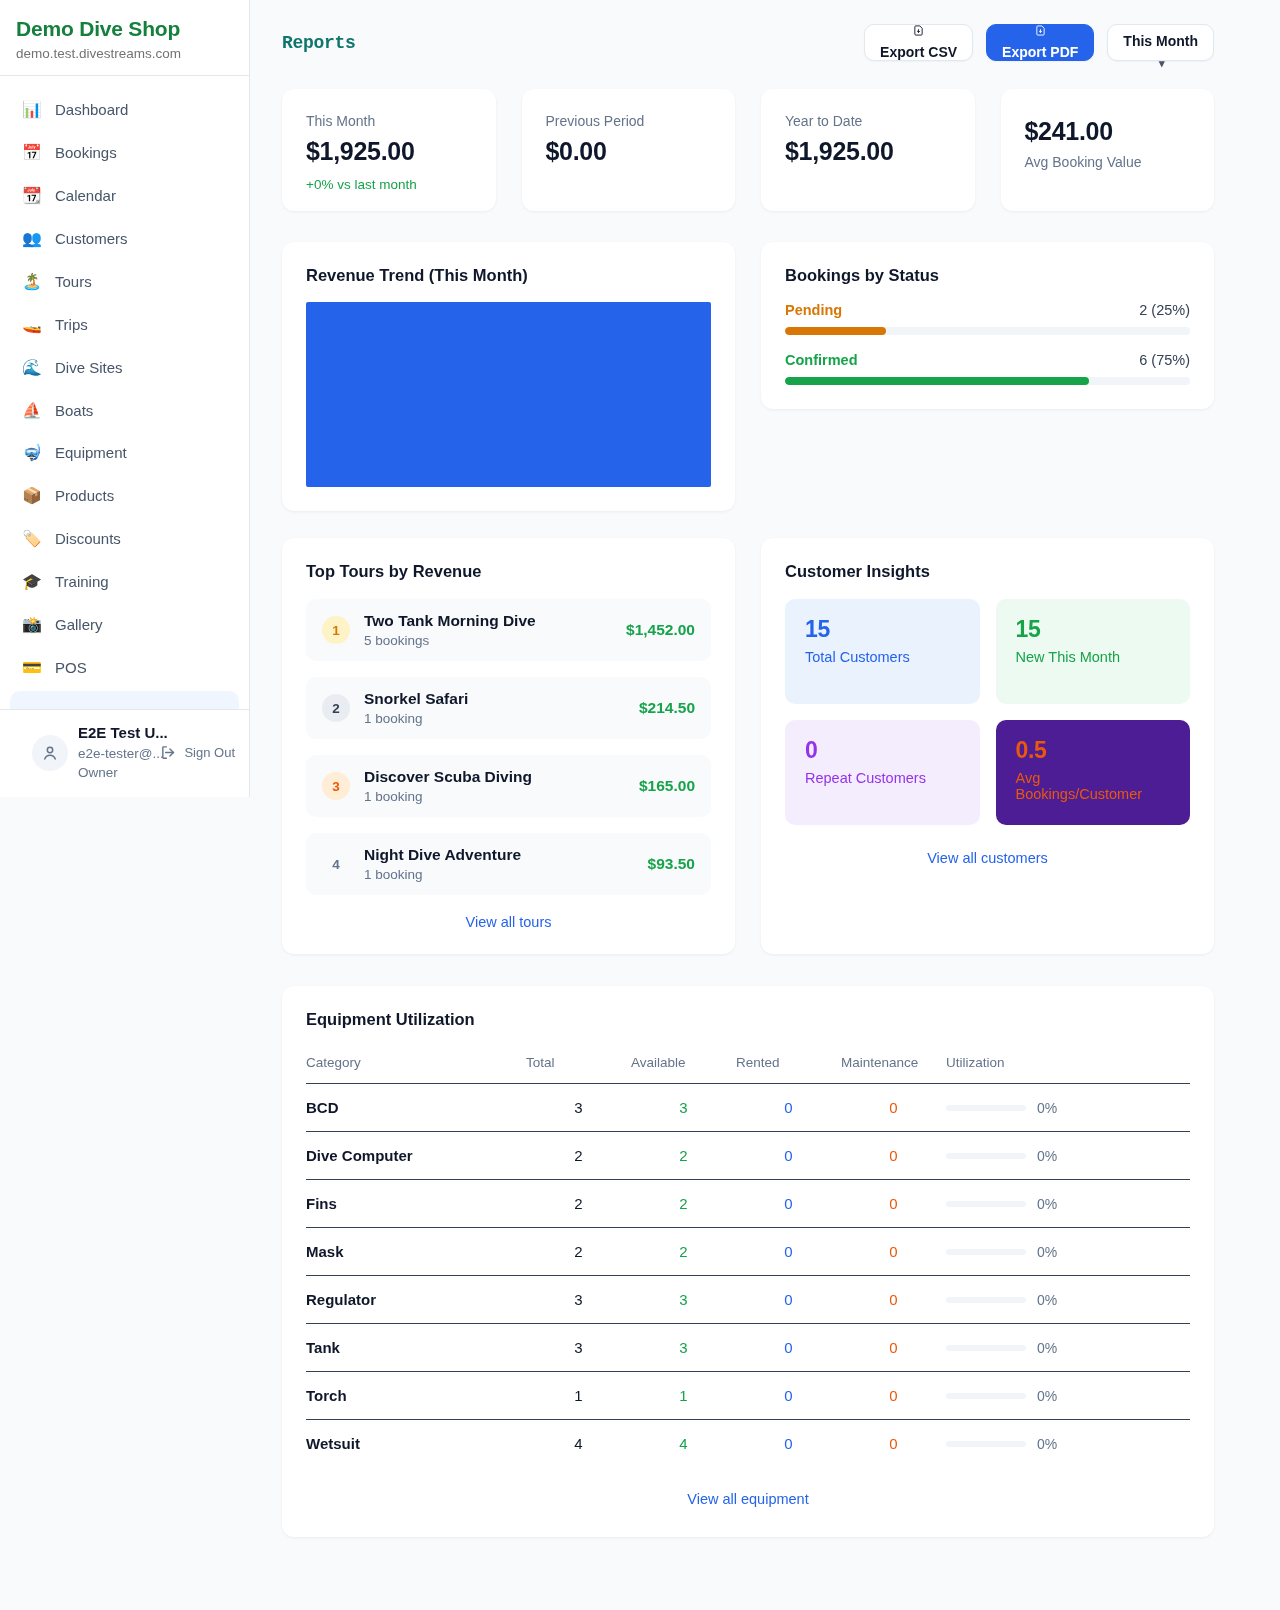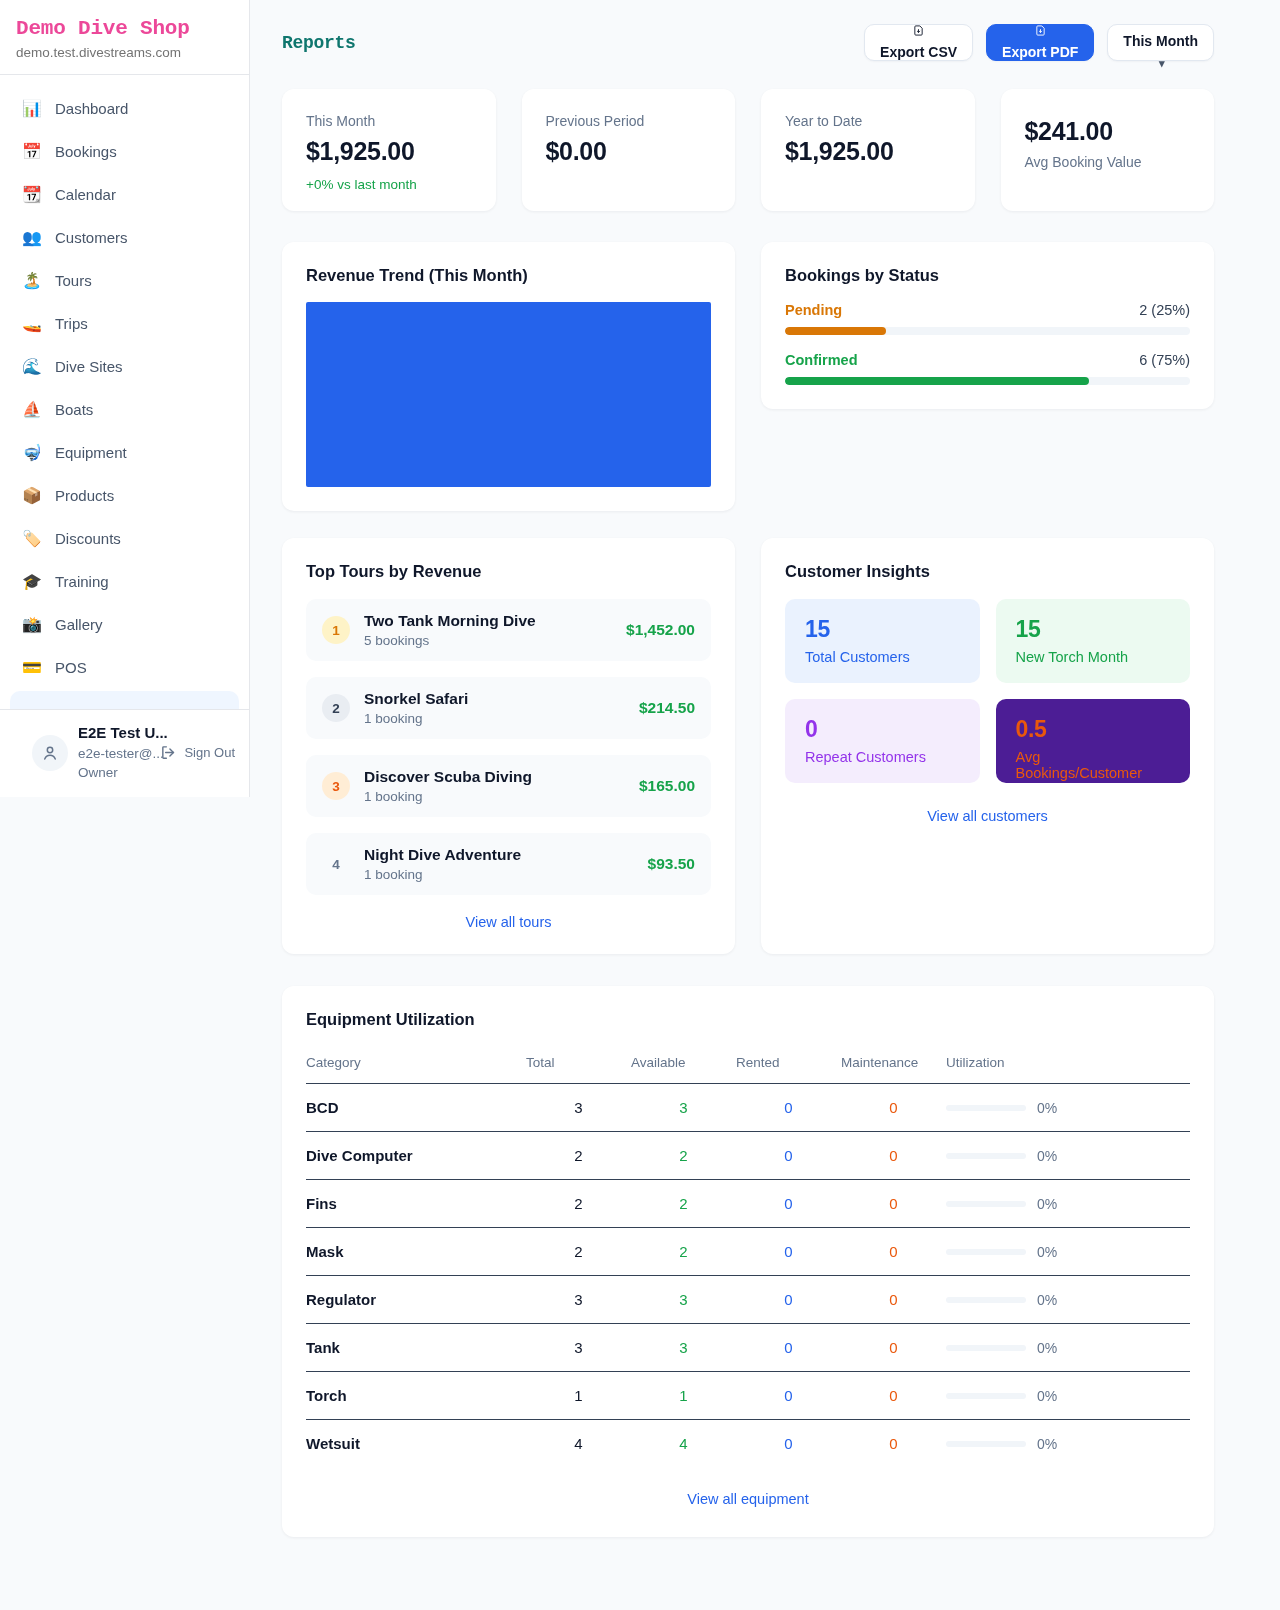--- a/index.html
+++ b/index.html
@@ -11,21 +11,21 @@
     min-height:1610px;
     position:relative;
   }
   
   .sidebar {
     position:absolute; left:0; top:0; width:250px; height:797px;
     background:#ffffff; border-right:1px solid #e5e7eb;
     display:flex; flex-direction:column;
   }
   .brand { padding:17px 16px 14px 16px; border-bottom:1px solid #e5e7eb; }
-  .brand-name { color:#ec4899; font-size:21px; font-weight:bold; letter-spacing:-0.2px;font-family:Liberation Mono, monospace; }
+  .brand-name { color:#15803d; font-size:21px; font-weight:bold; letter-spacing:-0.2px; }
   .brand-domain { color:#737373; font-size:13.5px; margin-top:5px; }
   .nav { padding:12px 10px 0 10px; flex:1; display:flex; flex-direction:column; overflow:hidden; }
   .nav-item {
     display:flex; align-items:center; gap:13px;
     padding:10px 12px; border-radius:10px;
     font-size:15px; color:#475569; cursor:pointer; height:43px;
   }
   .nav-item .ico { font-size:16px; width:20px; text-align:center; }
   .nav-active-sliver {
     margin-top:2px; height:18px; border-radius:10px 10px 0 0;
@@ -106,21 +106,21 @@
   .rank.r1 { background:#fef3c7; color:#d97706; }
   .rank.r2 { background:#e9edf2; color:#334155; }
   .rank.r3 { background:#ffedd5; color:#ea580c; }
   .rank.r4 { background:transparent; color:#64748b; }
   .tour-name { font-size:15.5px; font-weight:600; color:#0f172a; }
   .tour-bookings { font-size:13.5px; color:#64748b; margin-top:3px; }
   .tour-amount { margin-left:auto; font-size:15.5px; font-weight:700; color:#16a34a; }
   .view-all { display:block; text-align:center; color:#2563eb; font-size:14.5px; text-decoration:none; margin-top:19px; cursor:pointer; }
   
   .insights-grid { display:grid; grid-template-columns:1fr 1fr; gap:16px; margin-top:18px; }
-  .tile { border-radius:10px; padding:17px 20px; height:84px; }
+  .tile { border-radius:10px; padding:17px 20px; height:105px; }
   .tile-value { font-size:23px; font-weight:800; letter-spacing:-0.3px; }
   .tile-label { font-size:14.5px; margin-top:6px; }
   .tile.blue { background:#eaf2fe; } .tile.blue .tile-value, .tile.blue .tile-label { color:#2563eb; }
   .tile.green { background:#ecfaf1; } .tile.green .tile-value, .tile.green .tile-label { color:#16a34a; }
   .tile.purple { background:#f4edfd; } .tile.purple .tile-value, .tile.purple .tile-label { color:#9333ea; }
   .tile.orange { background:#4c1d95; } .tile.orange .tile-value, .tile.orange .tile-label { color:#ea580c; }
   .insights-card .view-all { margin-top:25px; }
   
   .equipment-card { margin-top:32px; padding-bottom:30px; }
   table.equip { width:100%; border-collapse:collapse; margin-top:20px; }
@@ -356,21 +356,21 @@
 
       <div class="card insights-card">
         <div class="card-title">Customer Insights</div>
         <div class="insights-grid">
           <div class="tile blue">
             <div class="tile-value">15</div>
             <div class="tile-label">Total Customers</div>
           </div>
           <div class="tile green">
             <div class="tile-value">15</div>
-            <div class="tile-label">New Torch Month</div>
+            <div class="tile-label">New This Month</div>
           </div>
           <div class="tile purple">
             <div class="tile-value">0</div>
             <div class="tile-label">Repeat Customers</div>
           </div>
           <div class="tile orange">
             <div class="tile-value">0.5</div>
             <div class="tile-label">Avg Bookings/Customer</div>
           </div>
         </div>

